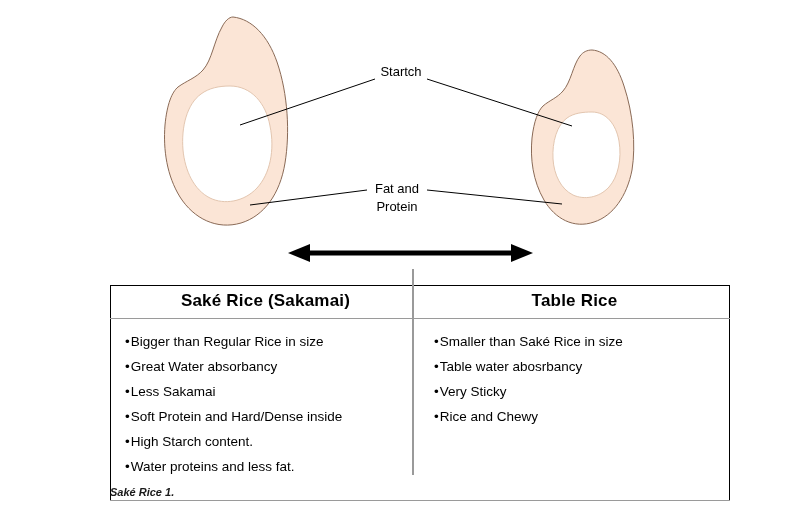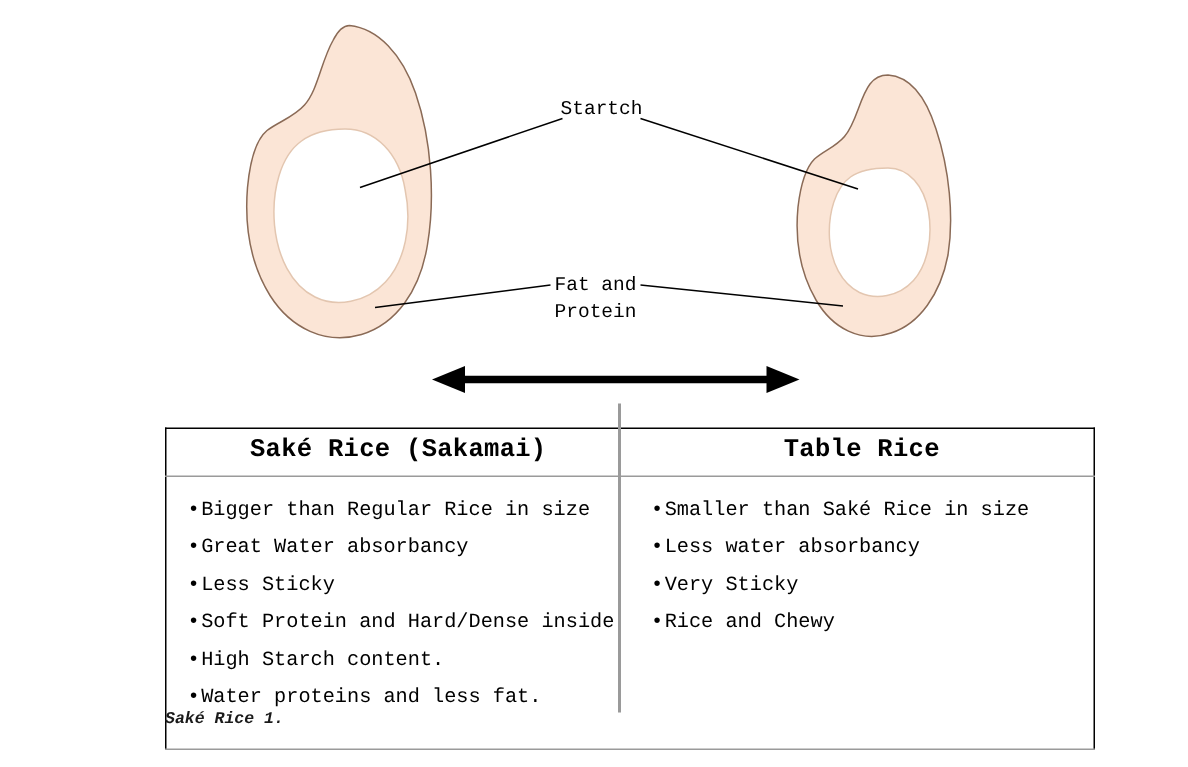--- a/index.html
+++ b/index.html
@@ -14,21 +14,20 @@
     font-family: "Liberation Sans", sans-serif;
     color: #000000;
     overflow: hidden;
   }
 
   #figure-root {
     position: absolute;
     left: 0; top: 0;
     width: 792px;
     height: 511px;
-    font-family: Liberation Mono, monospace;
   }
 
   .diagram-svg {
     position: absolute;
     left: 0;
     top: 0;
     width: 792px;
     height: 285px;
   }
 
@@ -81,21 +80,21 @@
     left: 412px;
     top: 269px;
     width: 2px;
     height: 206px;
     background: #9a9a9a;
   }
 
   .caption {
     position: absolute;
     left: 110px;
-    top: 474px;
+    top: 486px;
     font-size: 11px;
     font-weight: 700;
     font-style: italic;
     color: #1a1a1a;
     white-space: nowrap;
   }
 
   .label-text {
     font-size: 13px;
     fill: #000000;
@@ -172,30 +171,30 @@
         <th class="hdr-cell left-col">Saké Rice (Sakamai)</th>
         <th class="hdr-cell right-col">Table Rice</th>
       </tr>
     </thead>
     <tbody>
       <tr>
         <td class="body-cell left-col">
           <ul class="bullet-list">
             <li><span class="dot">•</span><span>Bigger than Regular Rice in size</span></li>
             <li><span class="dot">•</span><span>Great Water absorbancy</span></li>
-            <li><span class="dot">•</span><span>Less Sticky</span></li>
+            <li><span class="dot">•</span><span>Less Sakamai</span></li>
             <li><span class="dot">•</span><span>Soft Protein and Hard/Dense inside</span></li>
             <li><span class="dot">•</span><span>High Starch content.</span></li>
             <li><span class="dot">•</span><span>Water proteins and less fat.</span></li>
           </ul>
         </td>
         <td class="body-cell right-col">
           <ul class="bullet-list">
             <li><span class="dot">•</span><span>Smaller than Saké Rice in size</span></li>
-            <li><span class="dot">•</span><span>Less water absorbancy</span></li>
+            <li><span class="dot">•</span><span>Table water abosrbancy</span></li>
             <li><span class="dot">•</span><span>Very Sticky</span></li>
             <li><span class="dot">•</span><span>Rice and Chewy</span></li>
           </ul>
         </td>
       </tr>
     </tbody>
   </table>
 
   <div class="col-divider"></div>
 

